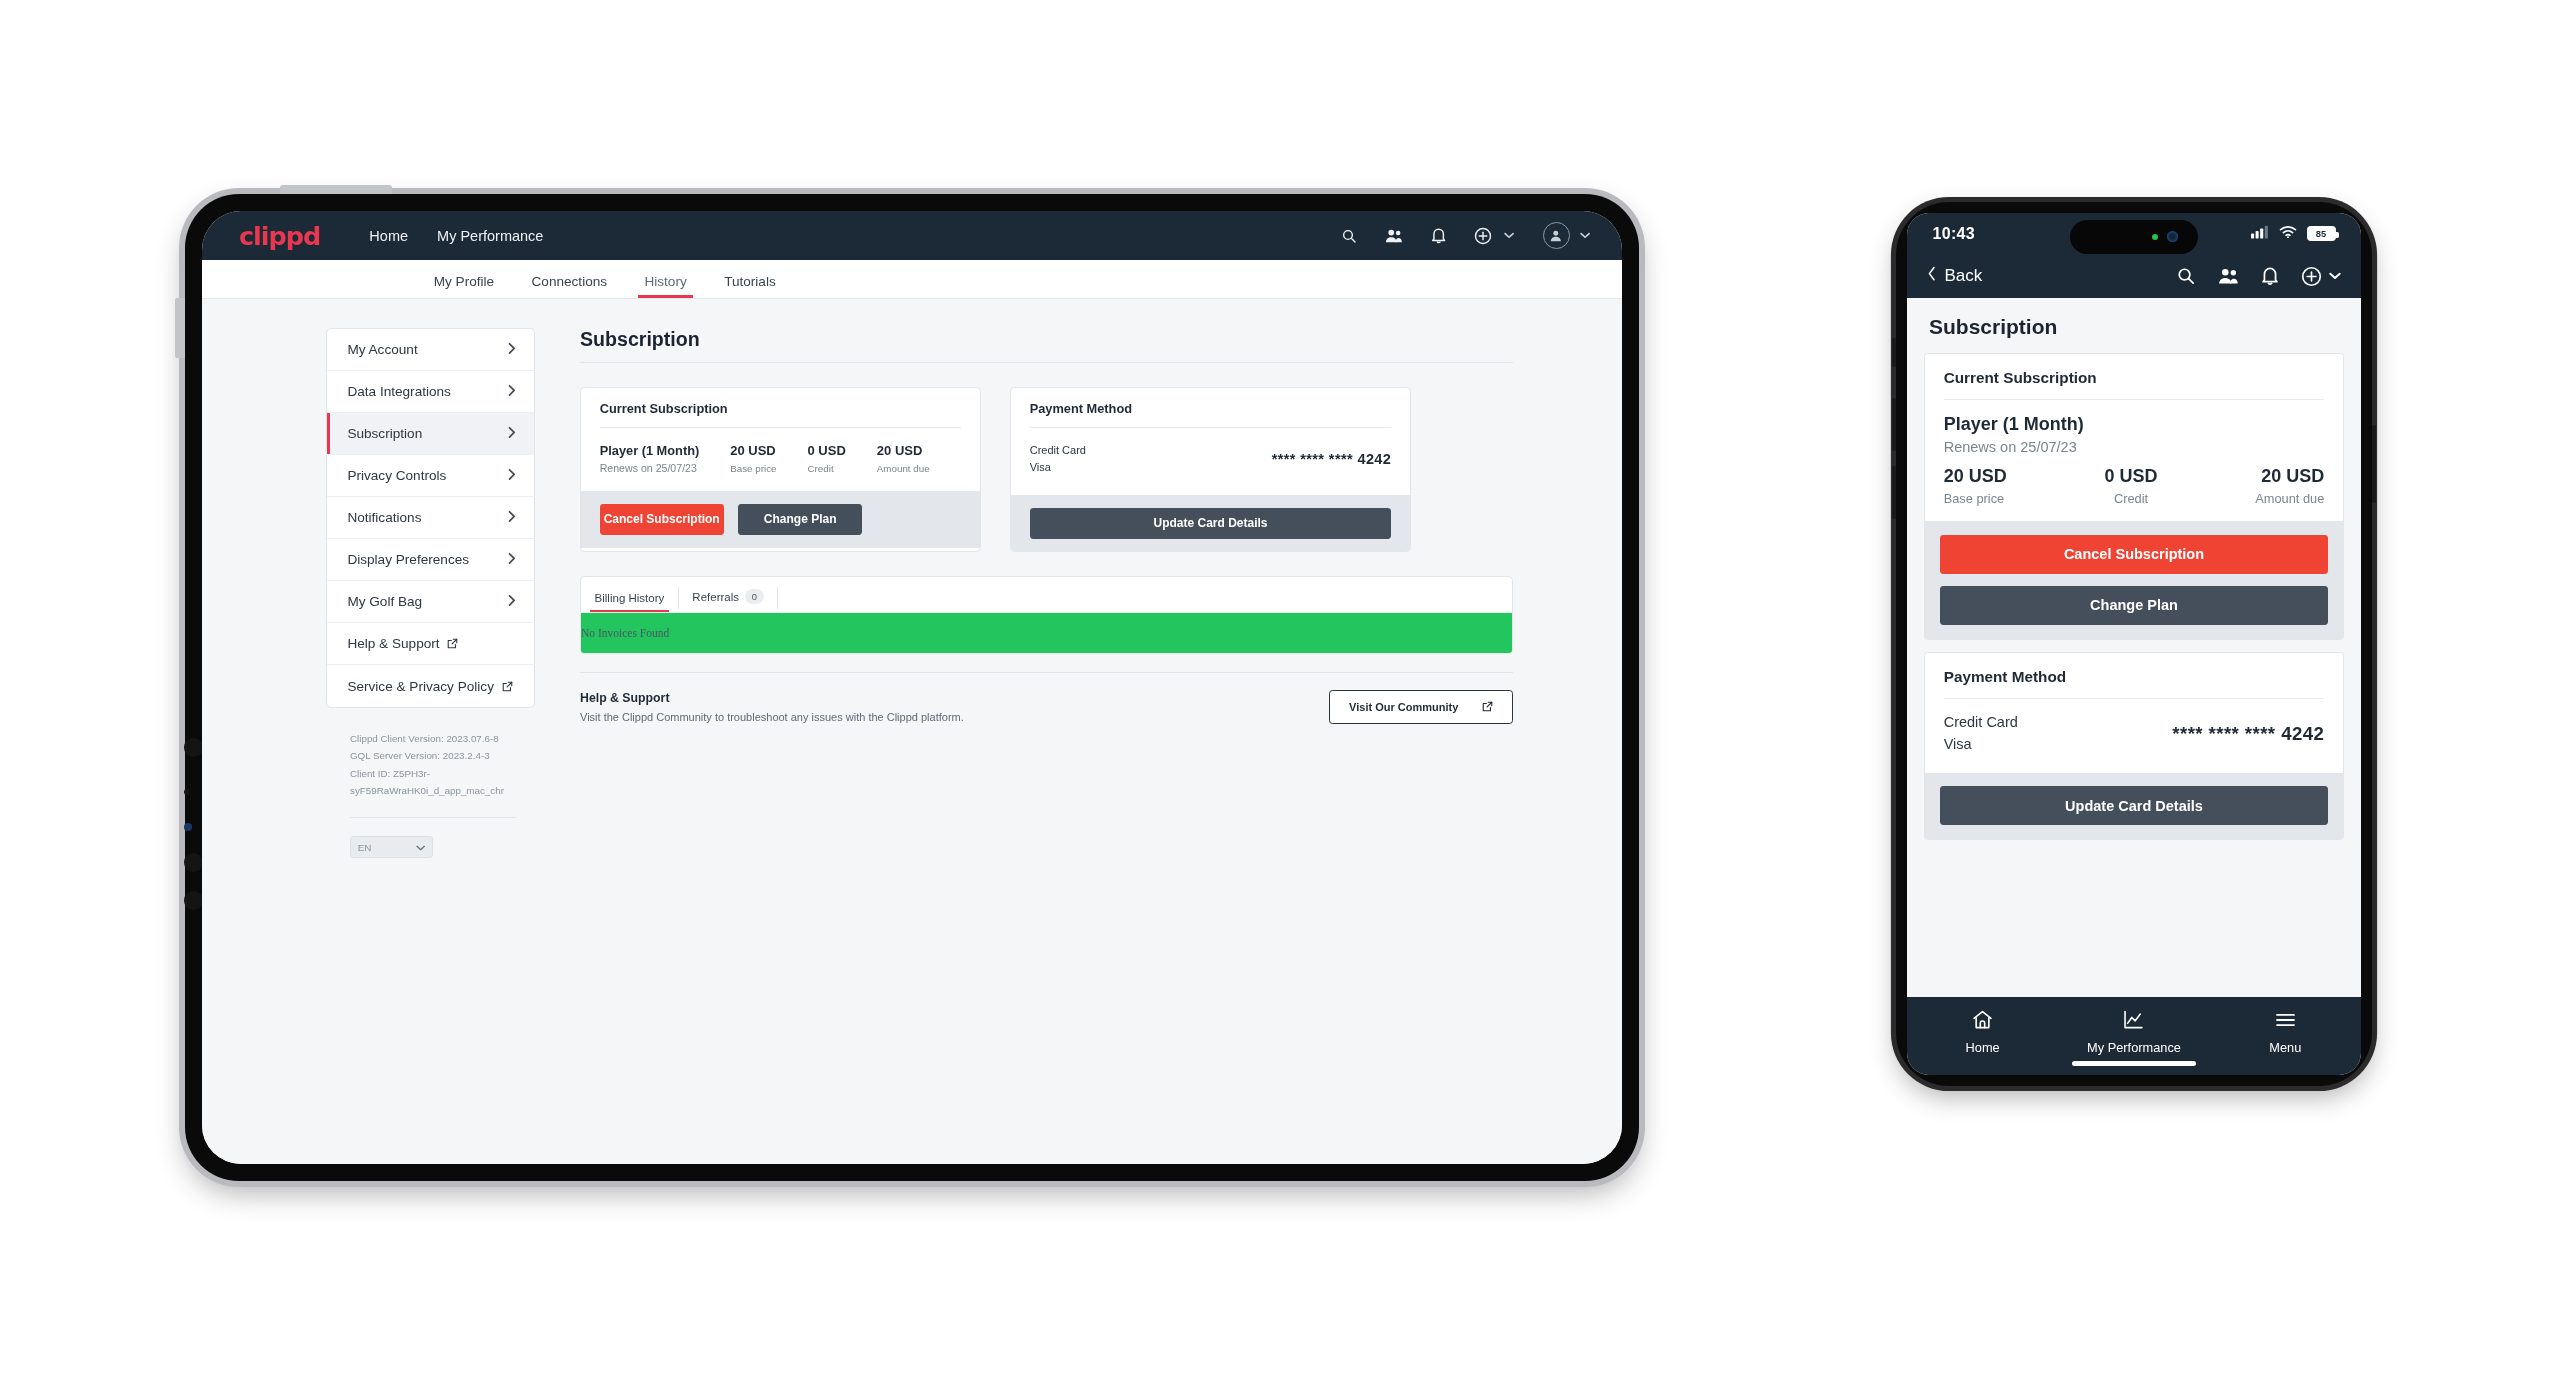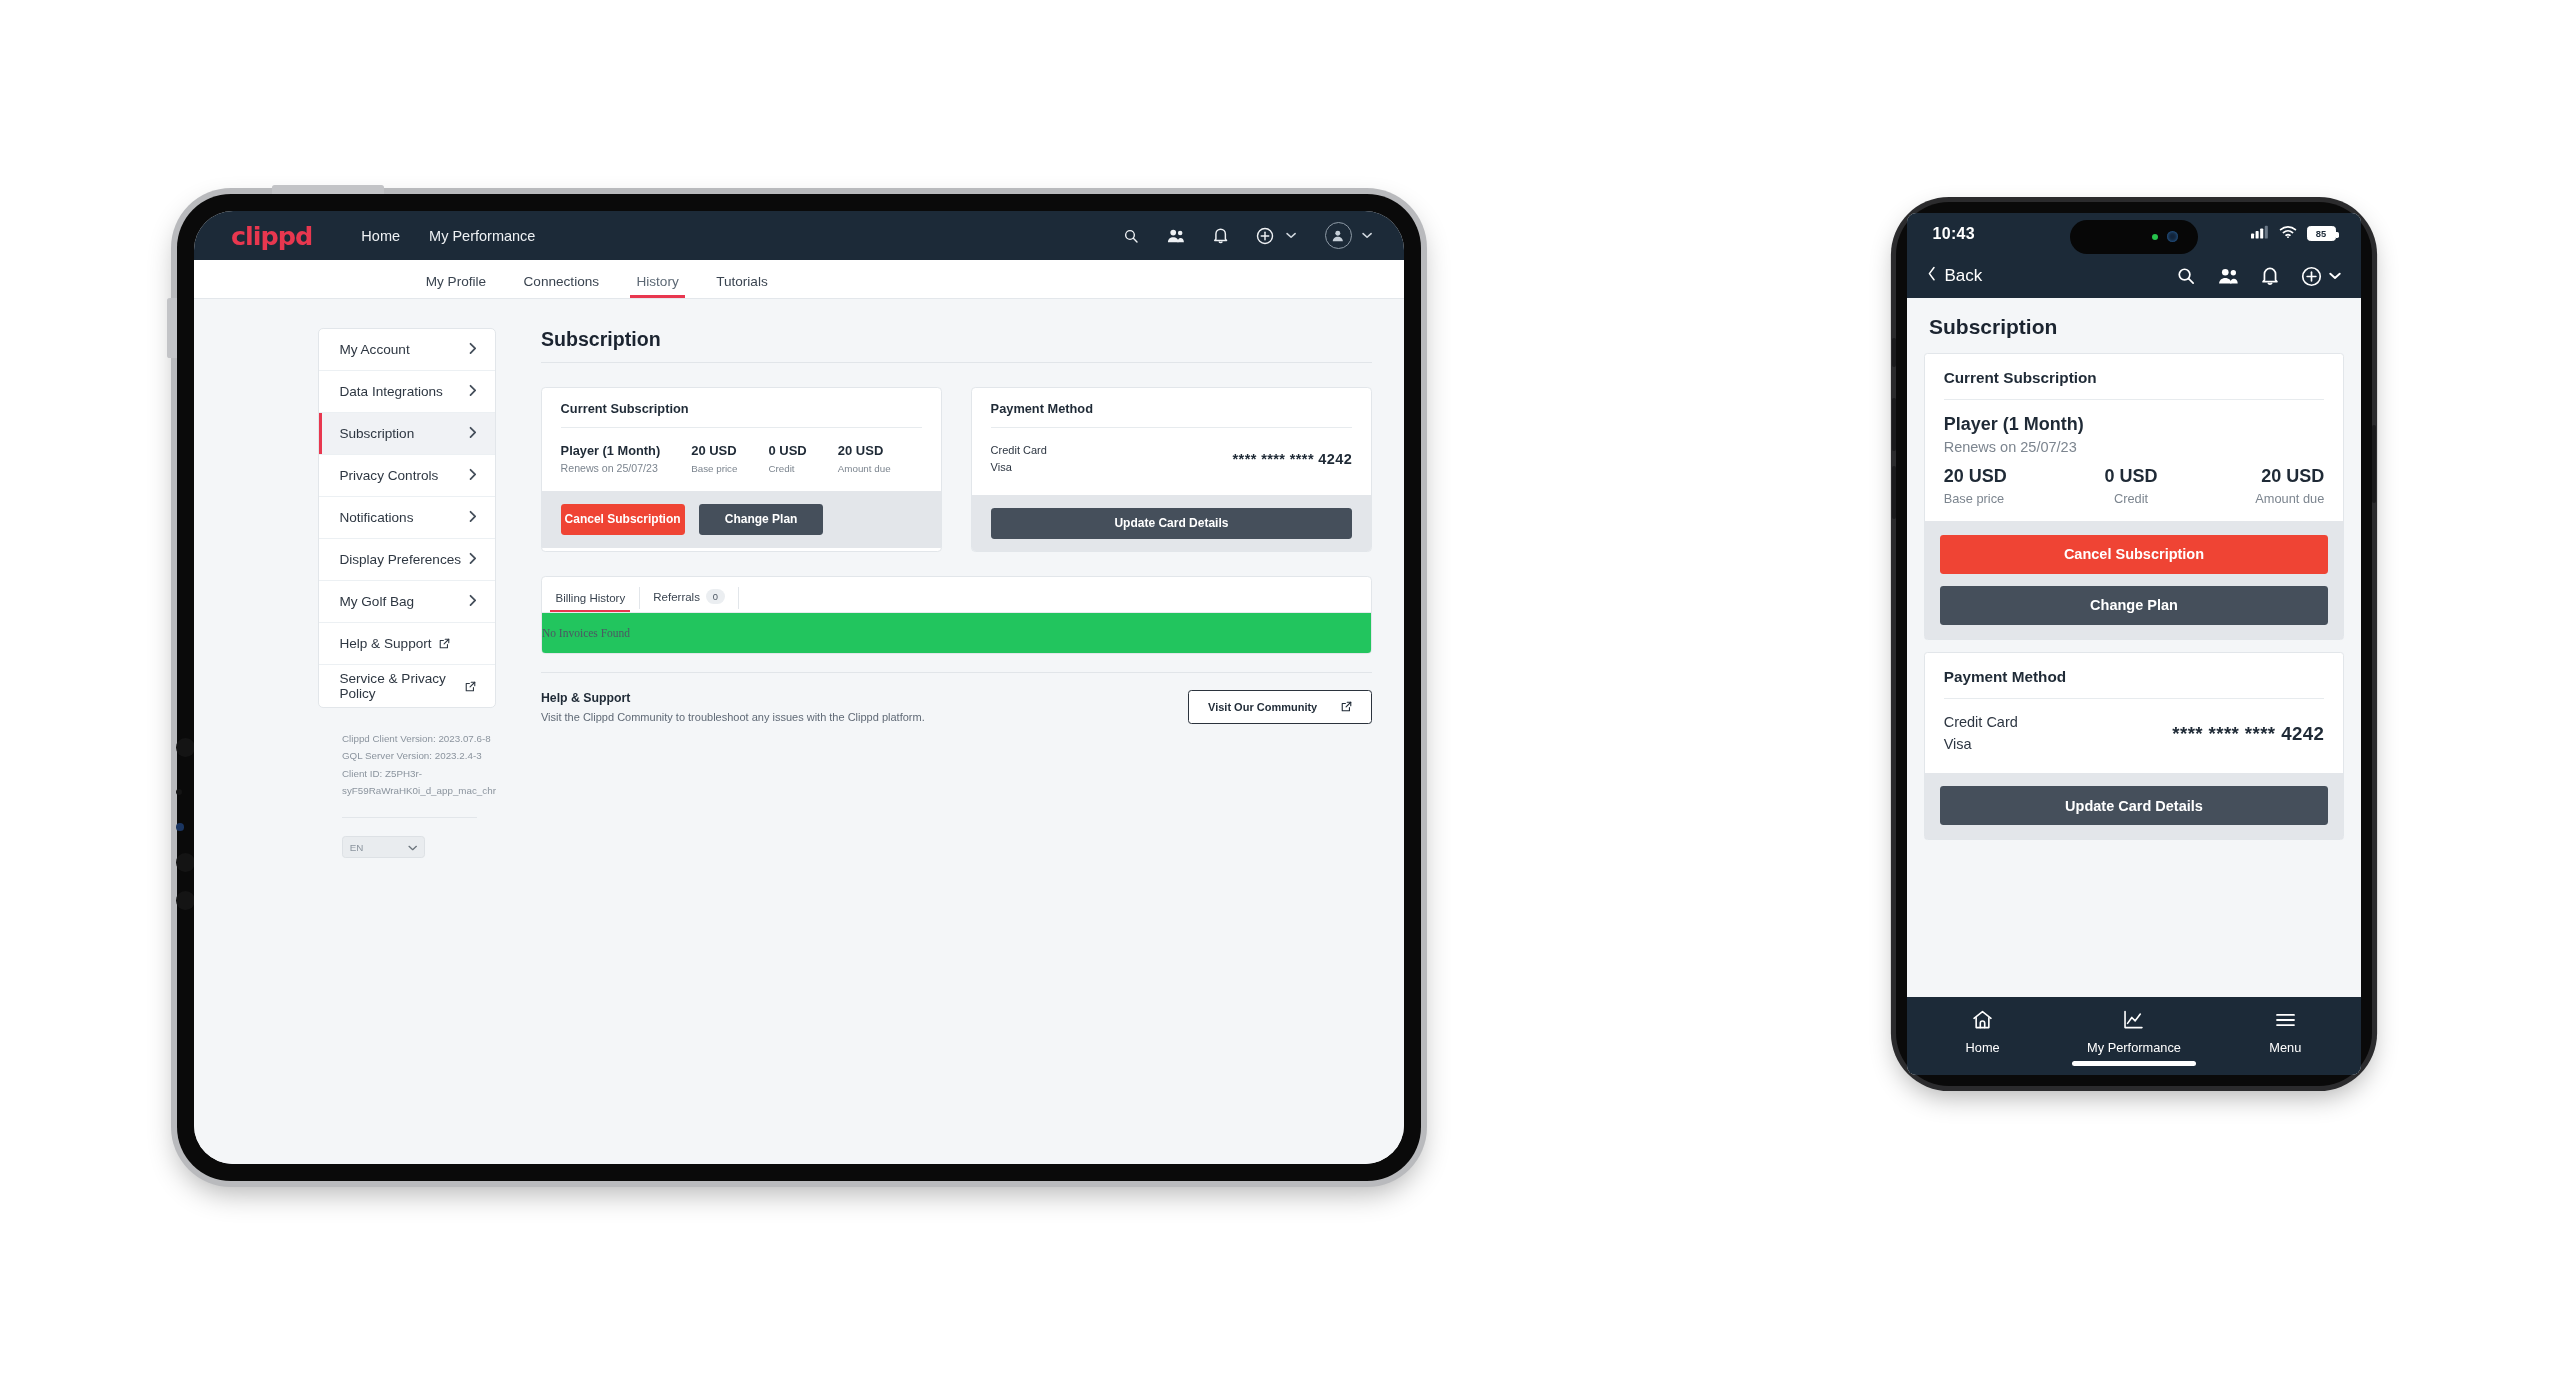--- a/index.html
+++ b/index.html
@@ -6,22 +6,22 @@
   html, body {
     width: 2576px; height: 1386px;
     background: #ffffff;
     font-family: "Liberation Sans", sans-serif;
     overflow: hidden;
   }
   .stage { position: relative; width: 2576px; height: 1386px; background:#fff; }
 
   
   .tablet {
-    position: absolute; left: 177px; top: 194px;
-    width: 1244px; height: 987px;
+    position: absolute; left: 185px; top: 194px;
+    width: 1454px; height: 987px;
     background: #0a0a0a;
     border-radius: 54px;
     box-shadow: 0 0 0 6px #b9babd, 0 12px 29px rgba(0,0,0,.30);
   }
   .tablet-btn-top {
     position:absolute; left: 95px; top: -9.4px; width: 112px; height: 9.4px;
     background: #c3c4c7; border-radius: 2.6px 2.6px 0 0;
   }
   .tablet-btn-left-a {
     position:absolute; left: -10.2px; top: 104px; width: 10.2px; height: 60px;
@@ -128,21 +128,21 @@
 
   
   .phone {
     position:absolute; left: 1896px; top: 202px; width: 476px; height: 884px;
     background:#0a0a0a; border-radius: 53px;
     box-shadow: 0 0 0 5.1px #2b2b2d, 0 10.2px 25.5px rgba(0,0,0,.30);
   }
   .phone-btn { position:absolute; background:#1a1a1c; border-radius: 2.6px; }
   .phone-screen {
     position:absolute; left:11px; top:11px; right:11px; bottom:11px;
-    background:#f4f6f8; border-radius: 9px; overflow:hidden; display:flex; flex-direction:column;
+    background:#f4f6f8; border-radius: 22px; overflow:hidden; display:flex; flex-direction:column;
   }
   .p-status {
     height: 41px; background:#1c2a38; display:flex; align-items:center; padding: 0 25.5px; position:relative; flex:0 0 auto;
   }
   .p-time { color:#fff; font-size: 16px; font-weight:700; letter-spacing:0.3px; }
   .p-island {
     position:absolute; left:50%; transform:translateX(-50%); top: 6.8px; width: 128px; height: 34px;
     background:#070707; border-radius: 18.7px; display:flex; align-items:center; justify-content:flex-end; gap:8.5px; padding-right: 20.4px;
   }
   .dot-green { width:6px;height:6px;border-radius:50%;background:#27c24c; }

